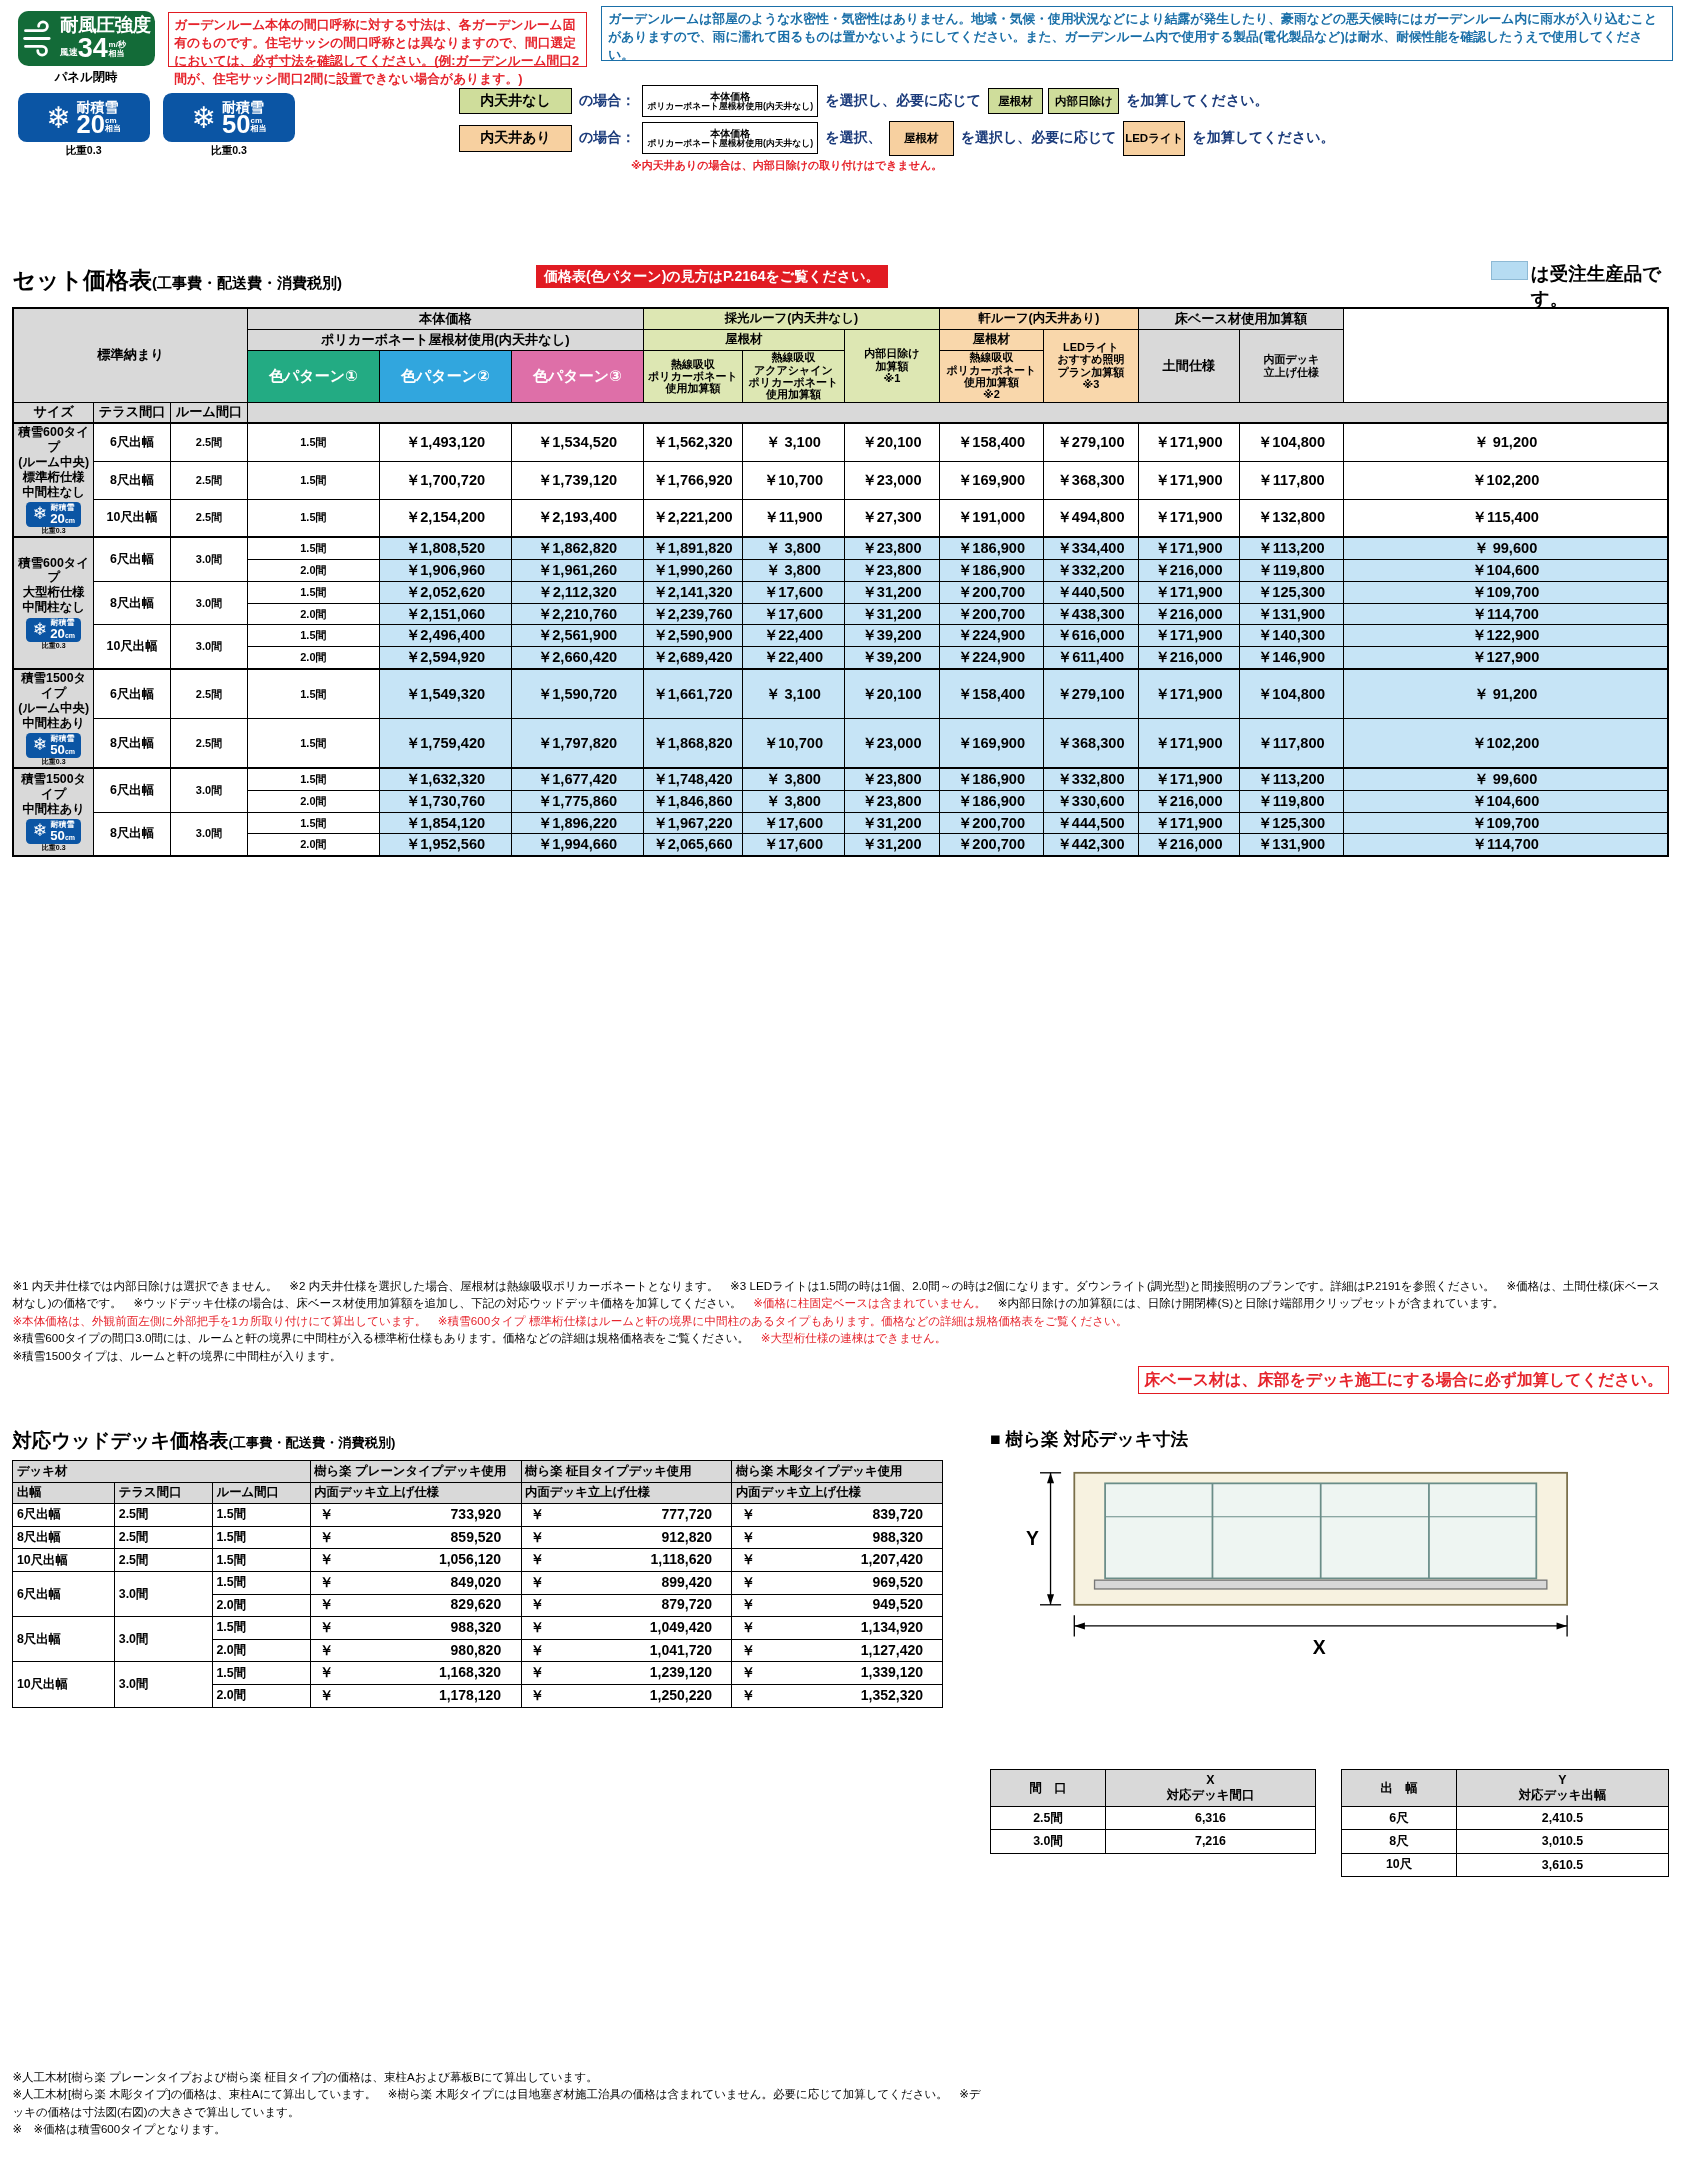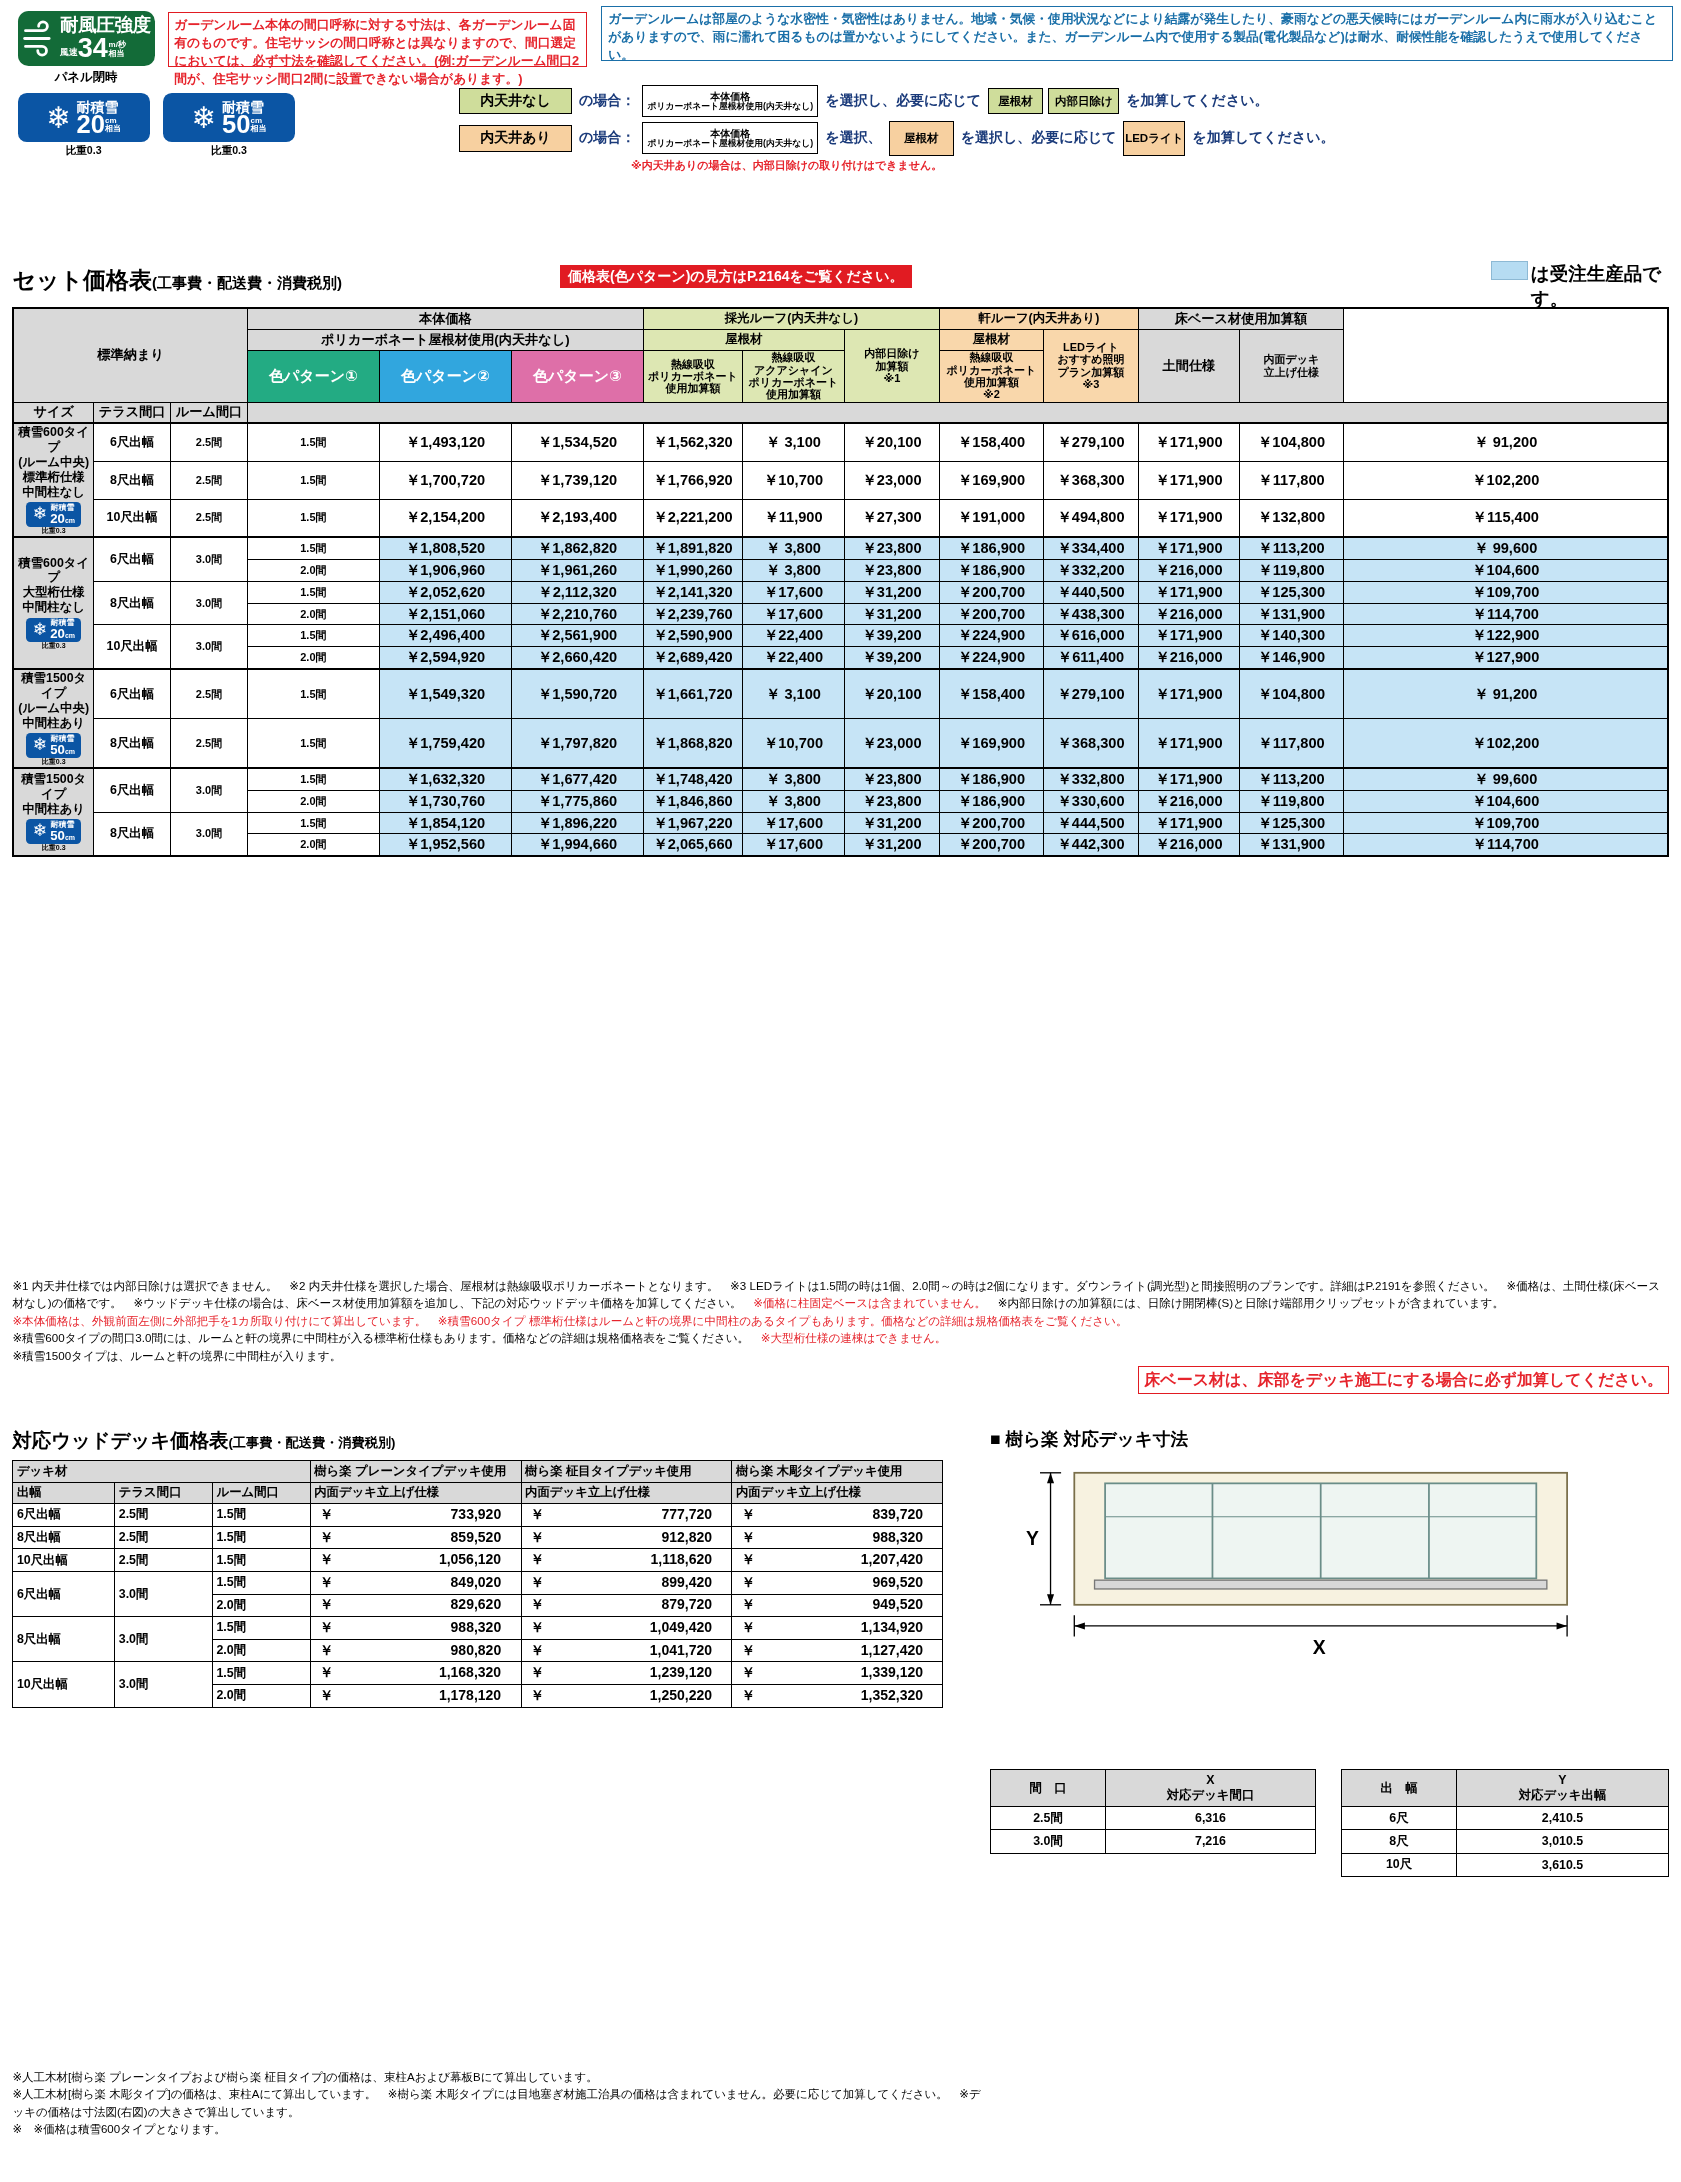--- a/index.html
+++ b/index.html
@@ -83,21 +83,21 @@
   }
   .priceref .l1 { font-size:10px; font-weight:bold; }
   .priceref .l2 { font-size:8.8px; font-weight:bold; }
   .flow-note { font-size:11px; color:#e6242c; font-weight:bold; margin-left:172px; margin-top:-1.8px;}
 
   
   .sec-title { position:absolute; left:12.4px; top:265px; font-size:23px; font-weight:bold; }
   .sec-title .sub { font-size:15px; font-weight:bold; }
   .redbanner {
     position:absolute; left:536px; top:265px; background:#e11b22; color:#fff;
-    font-size:14px; font-weight:bold; padding:2.6px 8px;margin-left:24px;
+    font-size:14px; font-weight:bold; padding:2.6px 8px;
   }
   .madeorder { position:absolute; left:1491px; top:261px; display:flex; }
   .madeorder .swatch { width:41px; height:19.4px; background:#b6dcf2; border:0.9px solid #8db9d4; margin-right:2.6px; }
   .madeorder .txt { font-size:18.5px; font-weight:bold; }
 
   
   table { border-collapse:collapse; }
   .maintbl {
     position:absolute; left:12.4px; top:307px; width:1657px;
     border:2.6px solid #000; font-size:11.5px;

